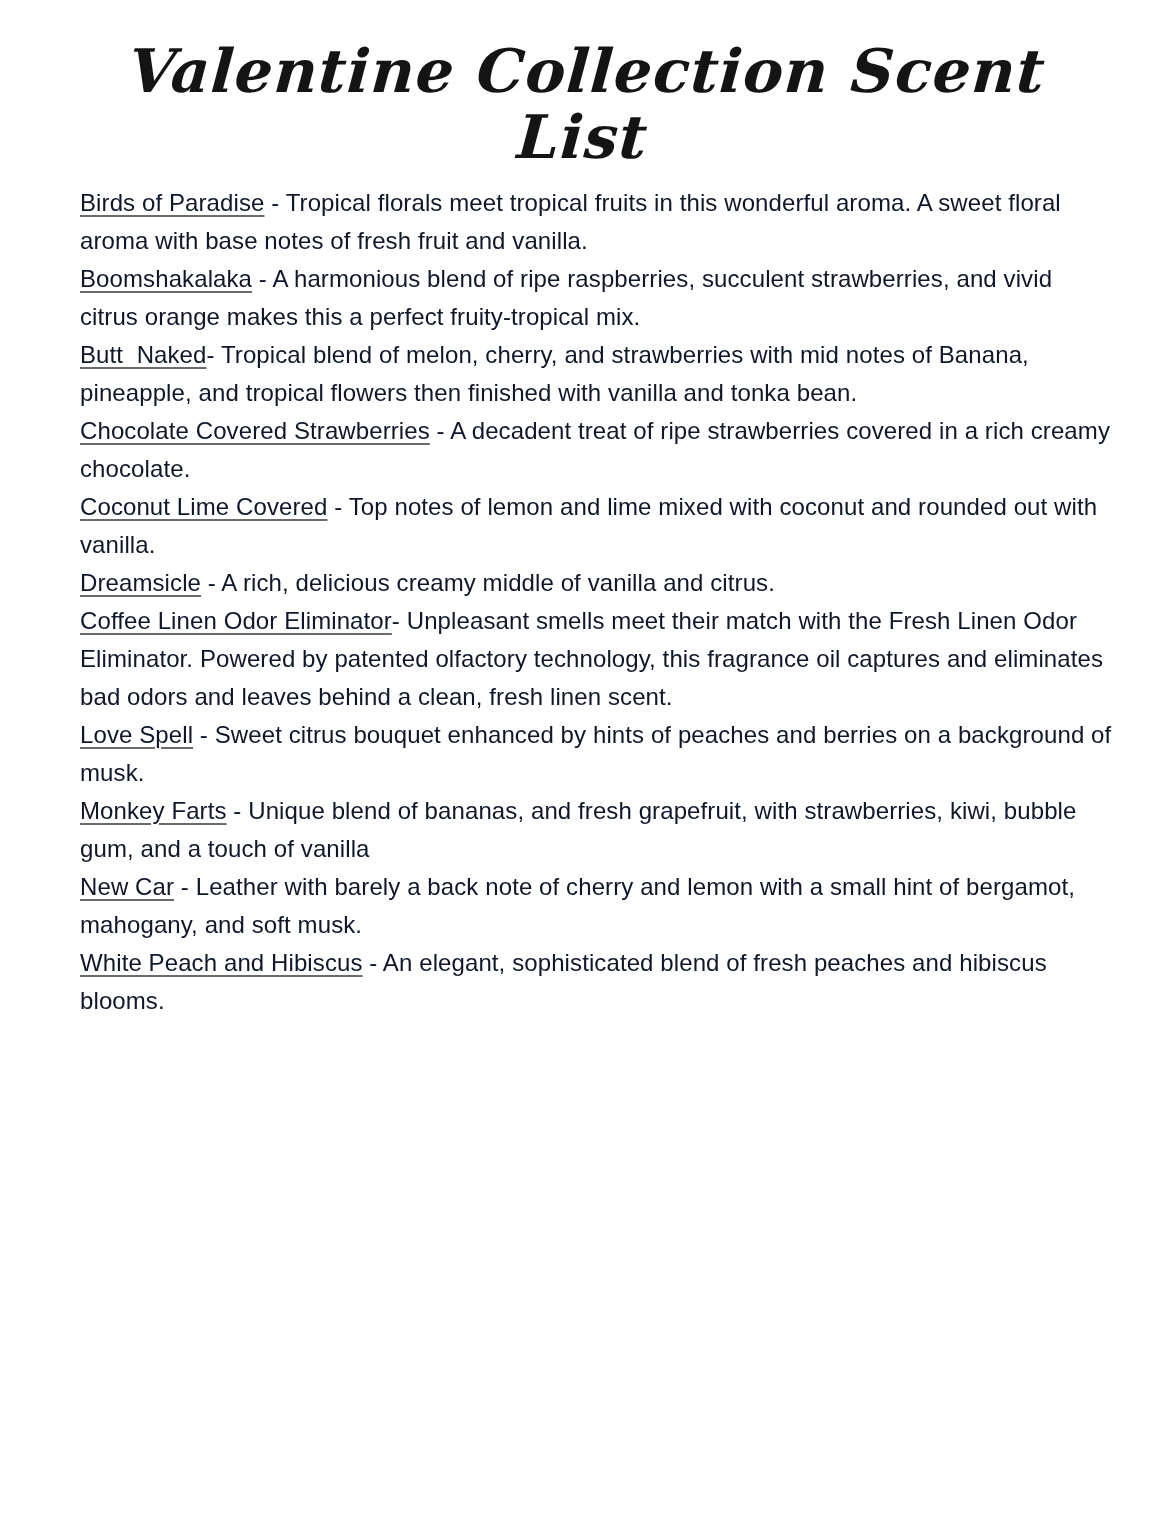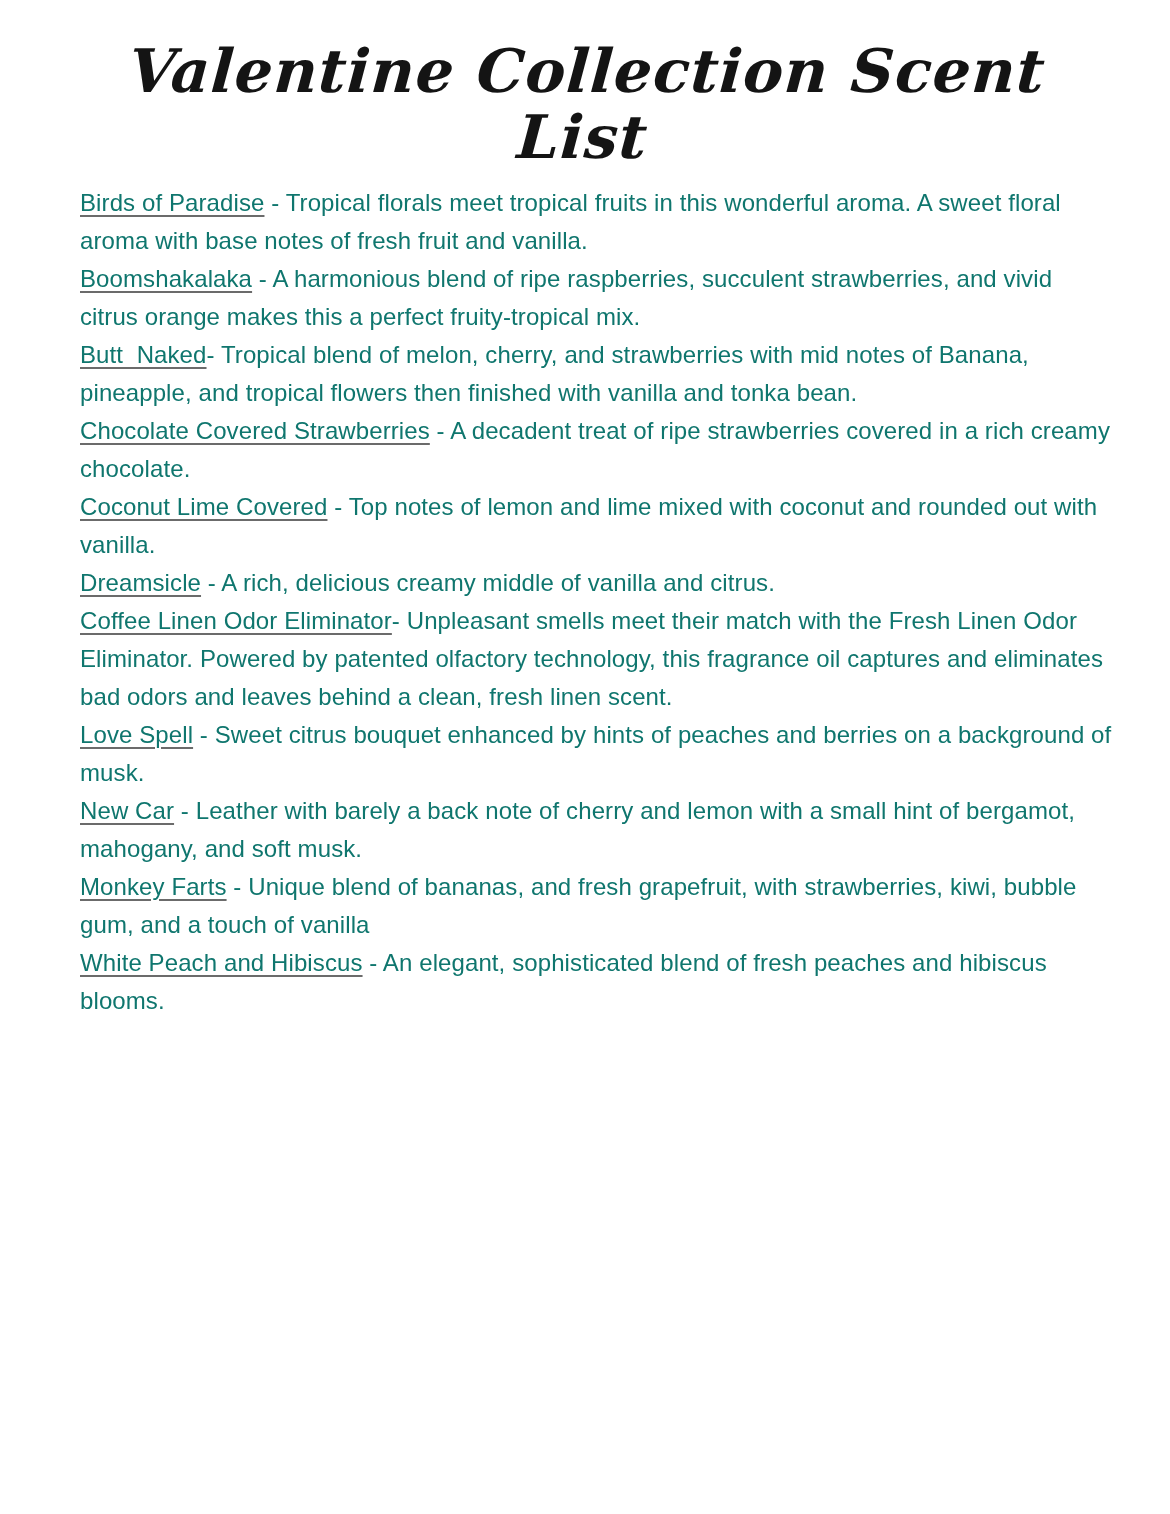--- a/index.html
+++ b/index.html
@@ -25,21 +25,21 @@
     color: #141414;
     text-align: center;
     margin: 0 24px 14px 0;
     letter-spacing: 1px;
     transform: skewX(-4deg);
   }
   .scent-list {
     font-family: "Liberation Sans", sans-serif;
     font-size: 24px;
     line-height: 38px;
-    color: #0f766e;
+    color: #0f172a;
     letter-spacing: 0.1px;
     width: 1034px;
   }
   .scent-entry {
     margin: 0;
     white-space: pre-wrap;
   }
   .scent-name {
     text-decoration: underline;
     text-decoration-color: #6b6b6b;
@@ -65,22 +65,22 @@
   <p class="scent-entry"><span class="scent-name">Coconut Lime Covered</span><span> - </span><span>Top notes of lemon and lime mixed with coconut and rounded out with vanilla.</span></p>
 
 
   <p class="scent-entry"><span class="scent-name">Dreamsicle</span><span> - </span><span>A rich, delicious creamy middle of vanilla and citrus.</span></p>
 
   <p class="scent-entry"><span class="scent-name">Coffee Linen Odor Eliminator</span><span>- </span><span>Unpleasant smells meet their match with the Fresh Linen Odor Eliminator. Powered by patented olfactory technology, this fragrance oil captures and eliminates bad odors and leaves behind a clean, fresh linen scent.</span></p>
 
   <p class="scent-entry"><span class="scent-name">Love Spell</span><span> - </span><span>Sweet citrus bouquet enhanced by hints of peaches and berries on a background of musk.</span></p>
 
 
+  <p class="scent-entry"><span class="scent-name">Monkey Farts</span><span> - </span><span>Unique blend of bananas, and fresh grapefruit, with strawberries, kiwi, bubble gum, and a touch of vanilla</span></p>
+
   <p class="scent-entry"><span class="scent-name">New Car</span><span> - </span><span>Leather with barely a back note of cherry and lemon with a small hint of bergamot, mahogany, and soft musk.</span></p>
-
-  <p class="scent-entry"><span class="scent-name">Monkey Farts</span><span> - </span><span>Unique blend of bananas, and fresh grapefruit, with strawberries, kiwi, bubble gum, and a touch of vanilla</span></p>
 
 
 
 
   <p class="scent-entry"><span class="scent-name">White Peach and Hibiscus</span><span> - </span><span>An elegant, sophisticated blend of fresh peaches and hibiscus blooms.</span></p>
 </div>
 </div>
 
 </body></html>

